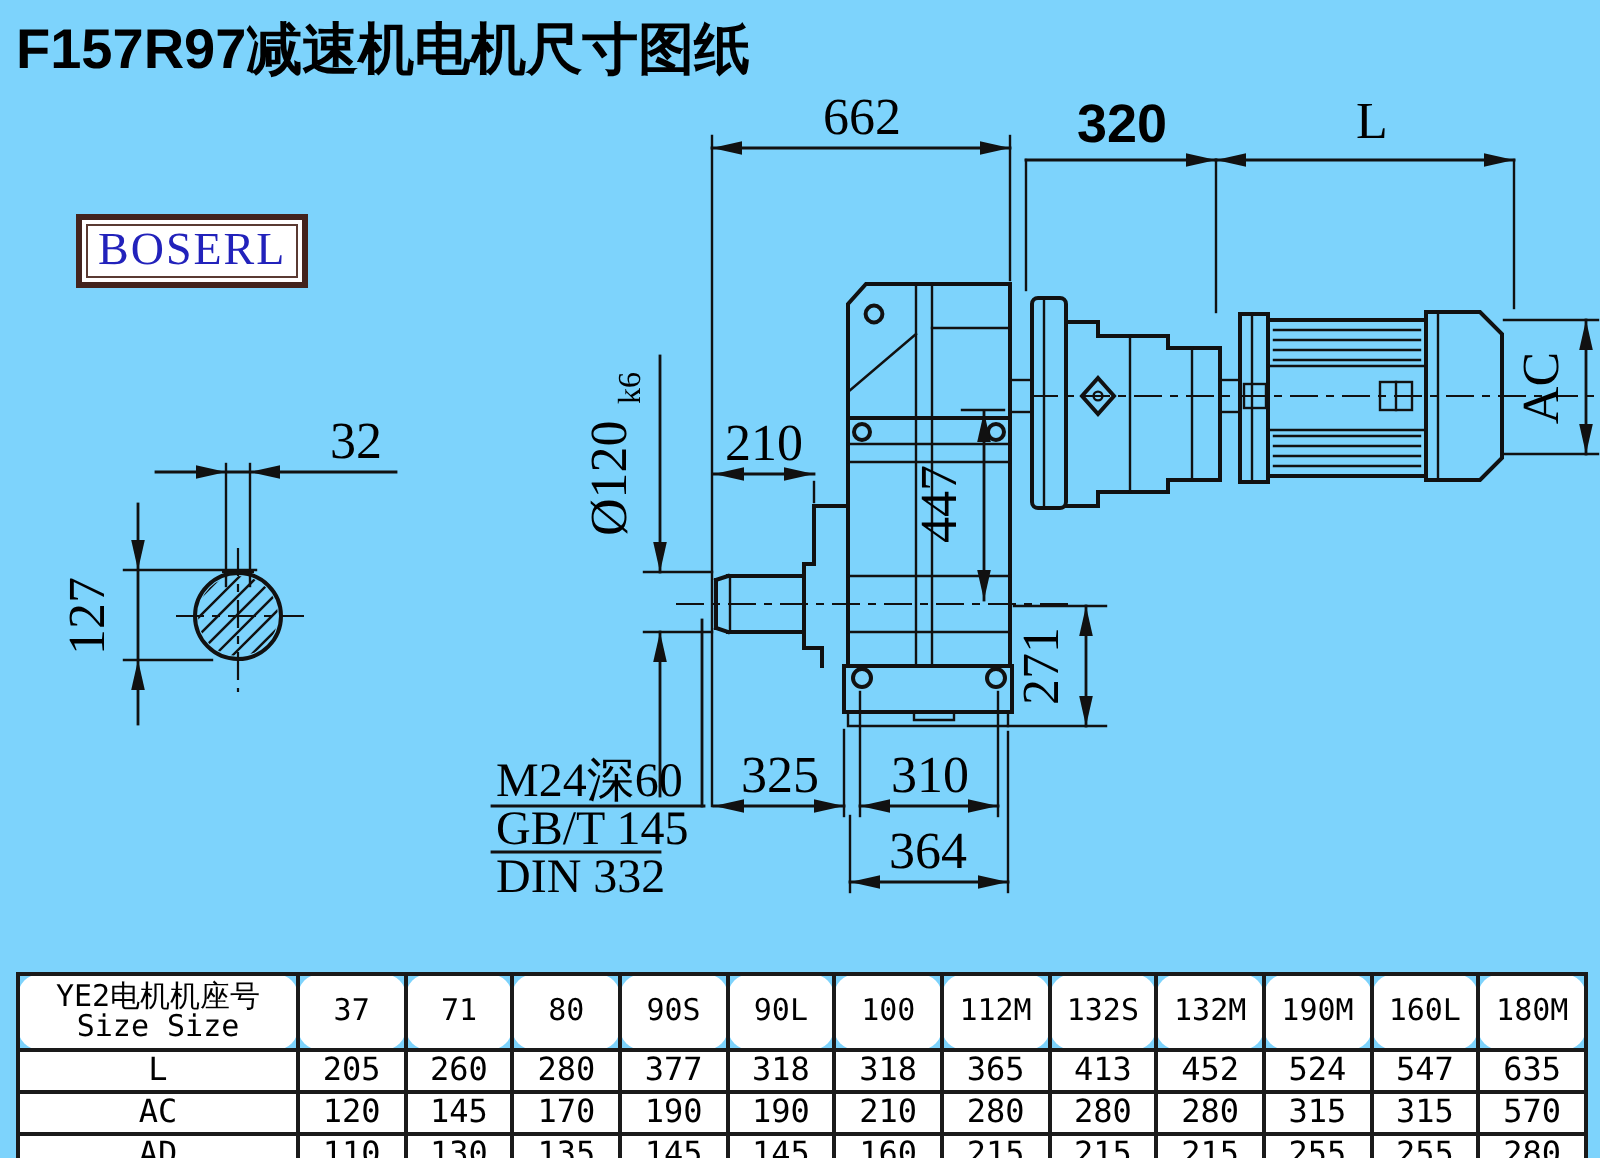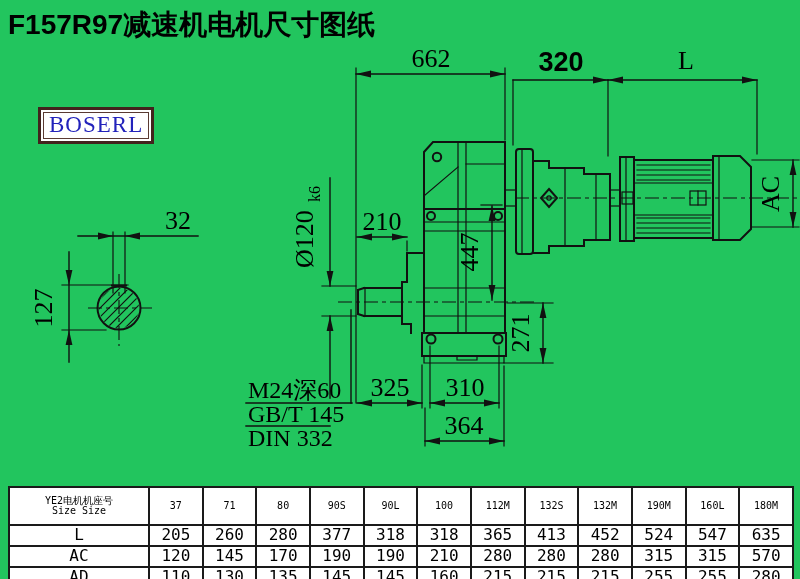--- a/index.html
+++ b/index.html
@@ -1,16 +1,16 @@
 <!DOCTYPE html>
 <html><head>
 <meta charset="utf-8">
 <style>
   html,body{margin:0;padding:0;background:#fff;}
-  #stage{position:relative;width:800px;height:579px;background:#22c55e;overflow:hidden;
+  #stage{position:relative;width:800px;height:579px;background:#7dd3fc;overflow:hidden;
          font-family:"Liberation Sans","DejaVu Sans",sans-serif;color:#000;}
   .page-title{position:absolute;left:8px;top:6px;font-size:28px;font-weight:bold;
               letter-spacing:0px;color:#000;white-space:nowrap;}
   .logo-outer{position:absolute;left:38px;top:107px;border:3px solid #43231d;background:#fff;padding:2px;}
   .logo-inner{border:1.5px solid #5a3a32;padding:0px 5px 1px 5px;text-align:right;}
   .logo-text{font-family:"Liberation Serif","DejaVu Serif",serif;font-size:23px;color:#2222bb;
              letter-spacing:1px;line-height:1.05;display:block;}
   svg{position:absolute;left:0;top:0;}
   .s2{stroke:#111;stroke-width:2;fill:none;stroke-linejoin:miter;stroke-linecap:square;}
   .s1{stroke:#111;stroke-width:1.2;fill:none;stroke-linecap:square;}
@@ -18,21 +18,21 @@
   .cl{stroke:#111;stroke-width:1.1;fill:none;stroke-dasharray:14 4 4 4;}
   .arw{fill:#111;stroke:none;}
   text.dt{font-family:"Liberation Serif","DejaVu Serif",serif;font-size:26px;fill:#000;}
   text.nt{font-family:"Liberation Serif","DejaVu Serif",serif;font-size:24px;fill:#000;}
   text.b320{font-family:"Liberation Sans","DejaVu Sans",sans-serif;font-weight:bold;font-size:27px;fill:#000;}
   text.sub{font-family:"Liberation Serif","DejaVu Serif",serif;font-size:16px;fill:#000;}
   table.spec{position:absolute;left:8px;top:486px;width:786px;border-collapse:collapse;
              table-layout:fixed;font-family:"DejaVu Sans Mono","Liberation Mono",monospace;}
   table.spec td{border:2px solid #1a1a1a;text-align:center;vertical-align:middle;
                 padding:0;font-size:16px;height:19px;line-height:1.02;background:#fff;}
-  table.spec td.hdr{font-size:10px;height:36px;}
+  table.spec td.hdr{font-size:15px;height:36px;border-radius:11px;}
   table.spec col.c0{width:140px;}
 </style>
 </head>
 <body>
 
 <div id="stage">
 
   <div class="page-title">F157R97减速机电机尺寸图纸</div>
 
   <div class="logo-outer">

